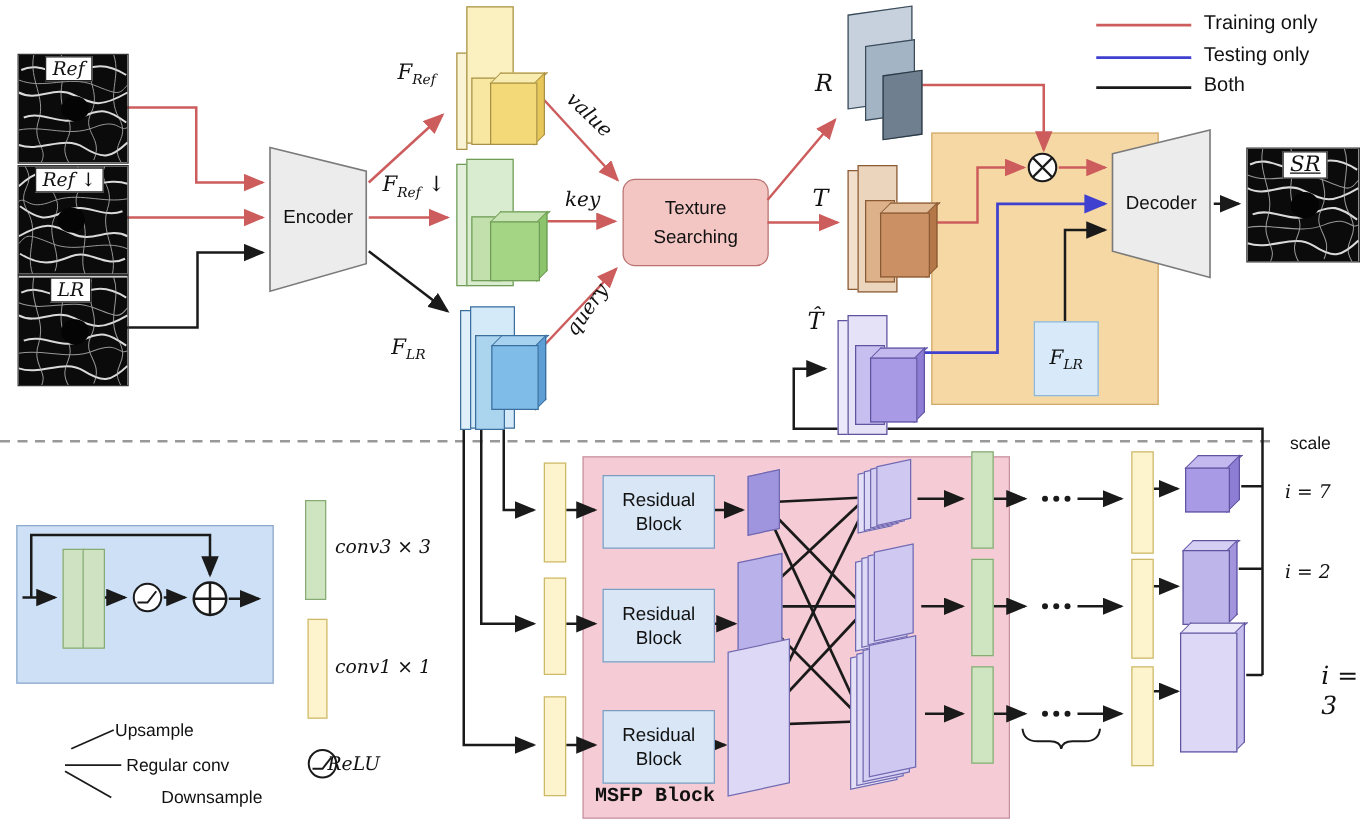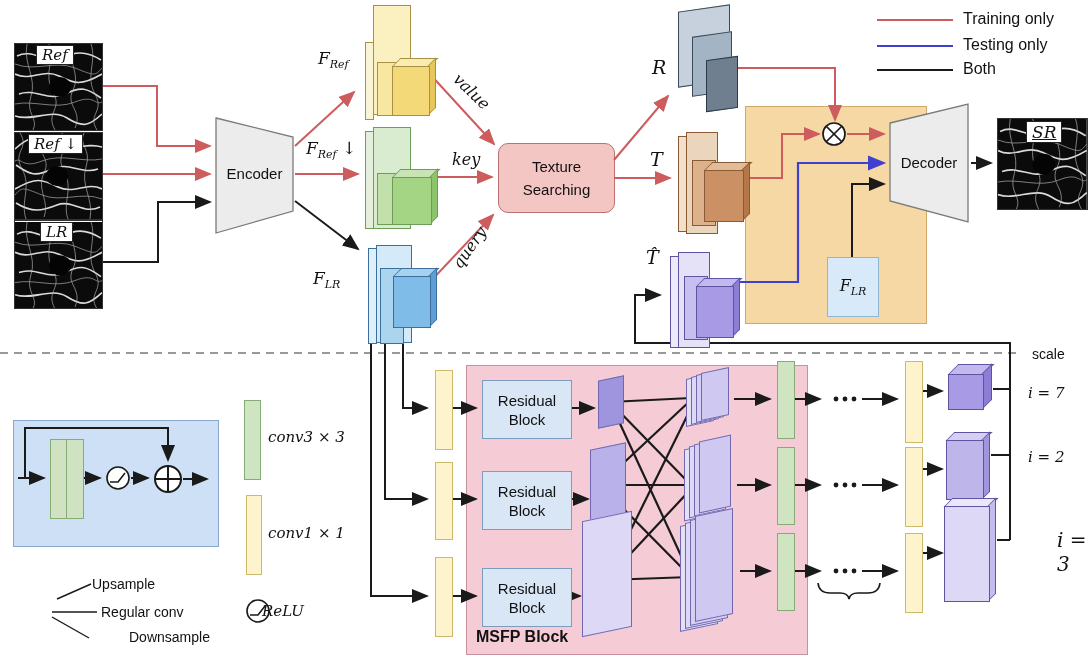--- a/index.html
+++ b/index.html
@@ -329,21 +329,21 @@
     </div>
   <div class="abs resbox" style="left:482px;top:471px;width:88px;height:57px;">
     <span>Residual</span>
       <span>Block</span>
     </div>
   <div class="abs resbox" style="left:482px;top:568px;width:88px;height:57px;">
     <span>Residual</span>
       <span>Block</span>
     </div>
 
-  <div class="abs z4" style="left:476px;top:628px;font-size:16px;font-weight:bold;">MSFP Block</div>
+  <div class="abs z4" style="left:476px;top:628px;font-size:16px;font-weight:bold;font-family:Liberation Mono, monospace;">MSFP Block</div>
 
   <div class="plate" style="left:598px;top:378px;width:24px;height:46px;background:#9e95de;"></div>
   <div class="plate" style="left:590px;top:446px;width:34px;height:74px;background:#b9b1e9;"></div>
   <div class="plate" style="left:582px;top:516px;width:48px;height:114px;background:#dcd8f5;"></div>
 
   <div class="stack" style="left:686px;top:370px;width:50px;height:62px;">
     <div class="plate" style="left:0;top:6px;width:26px;height:46px;background:#e3e0f8;"></div>
     <div class="plate" style="left:5px;top:4px;width:26px;height:46px;background:#dcd8f5;"></div>
     <div class="plate" style="left:10px;top:2px;width:26px;height:46px;background:#d5d0f3;"></div>
     <div class="plate" style="left:15px;top:0;width:26px;height:46px;background:#cfc9f2;"></div>

